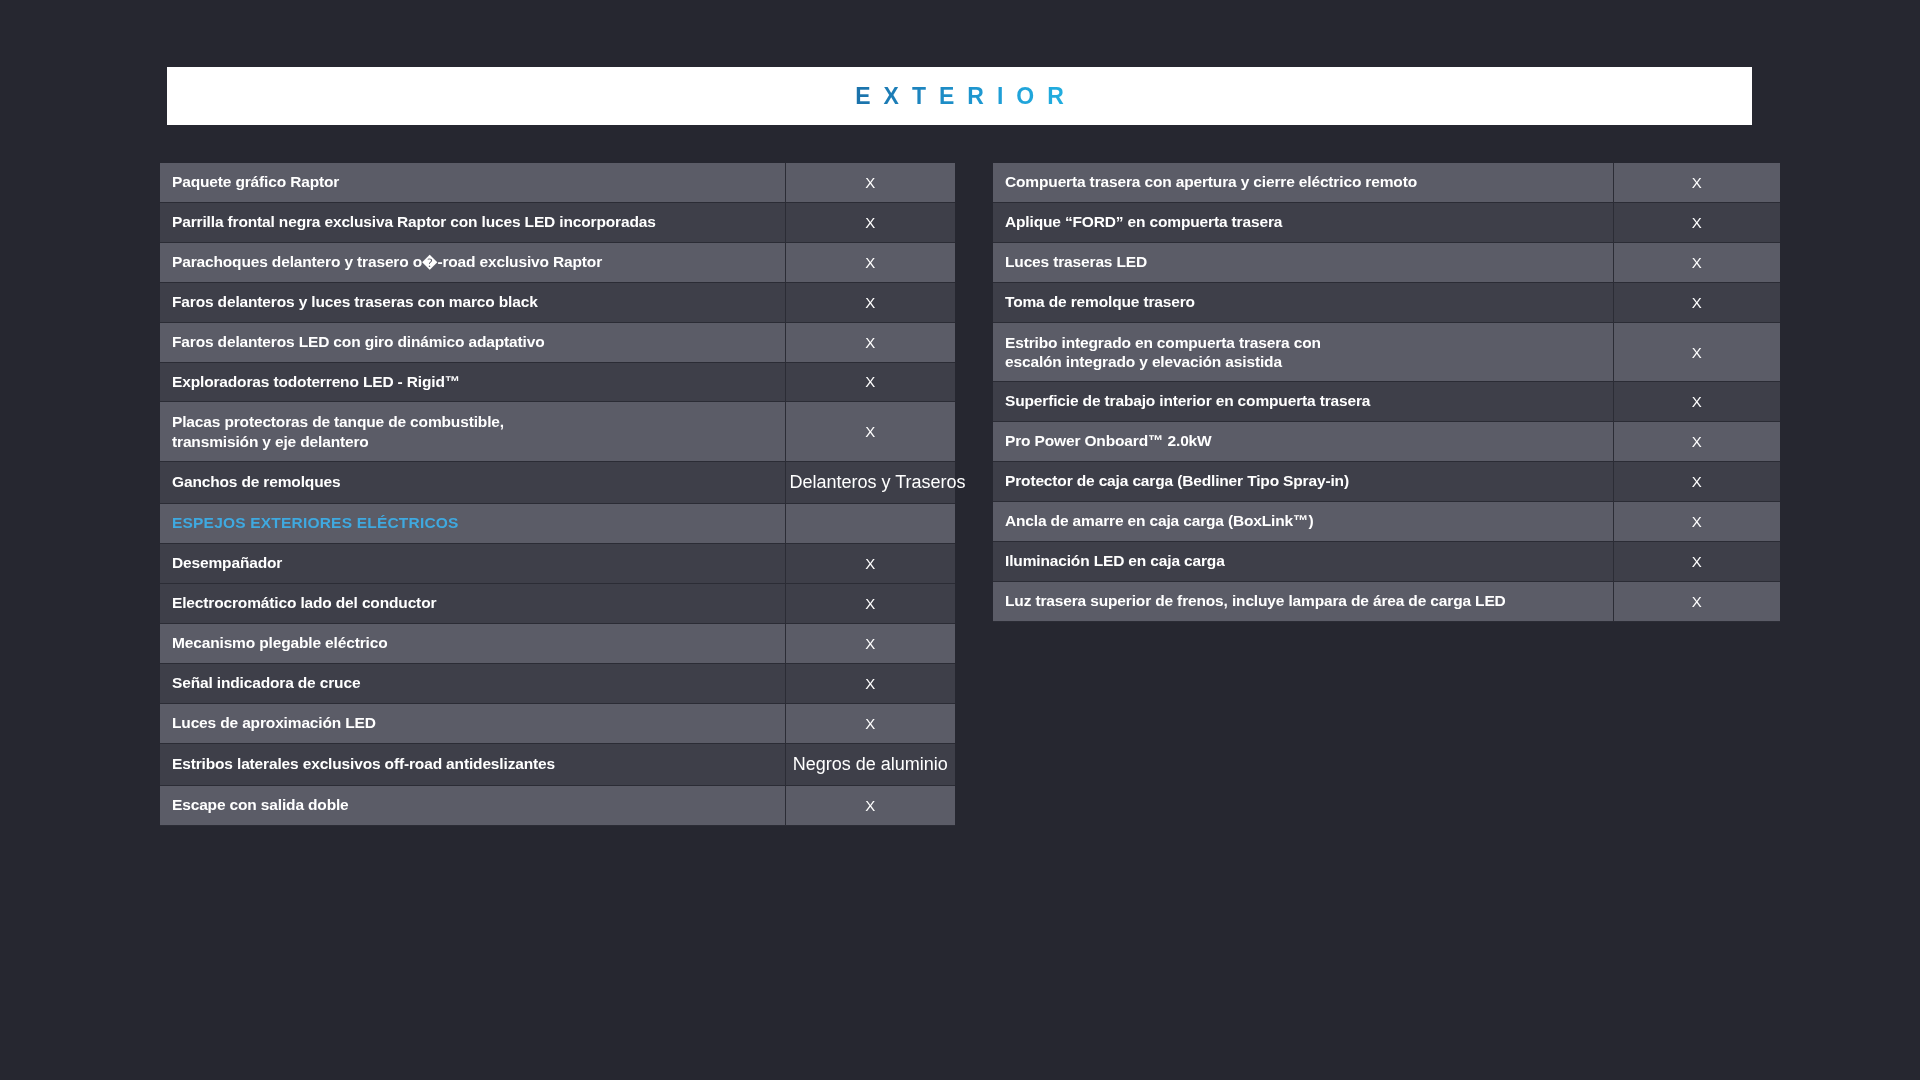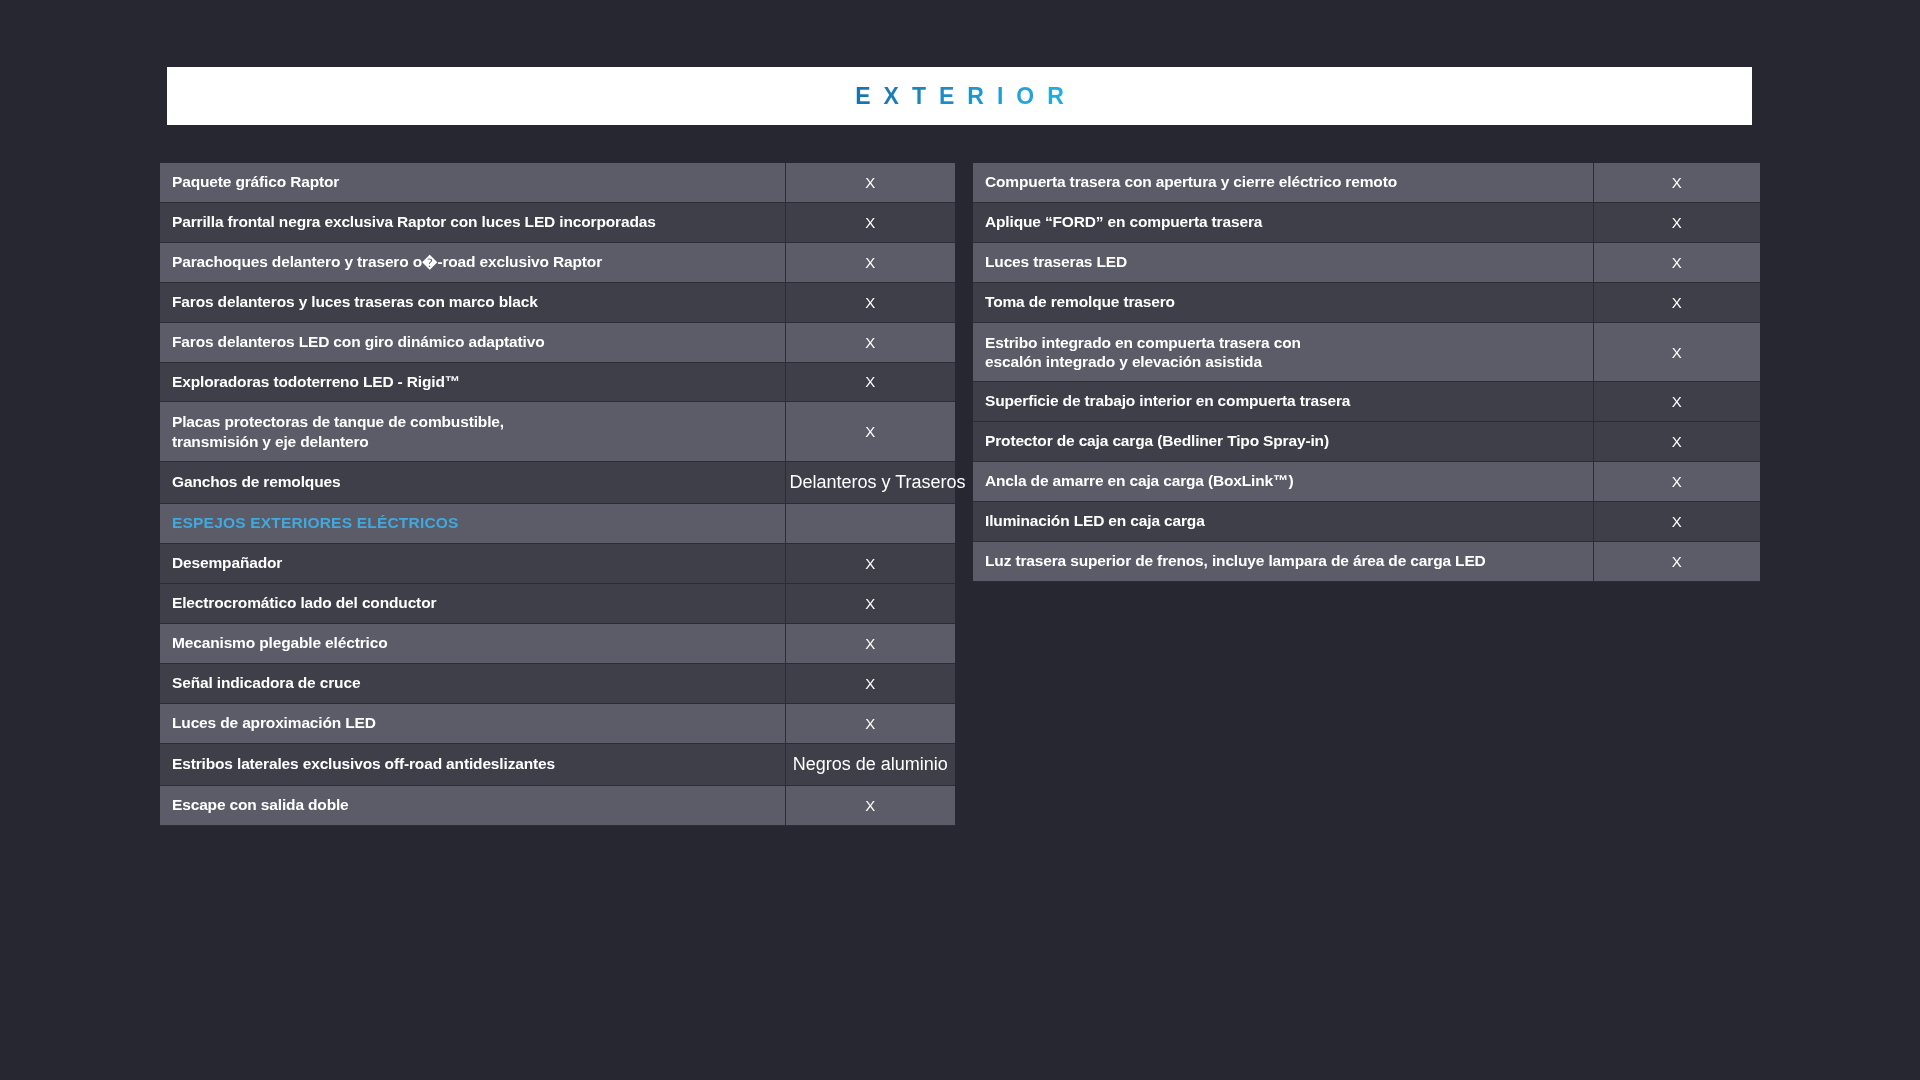--- a/index.html
+++ b/index.html
@@ -53,21 +53,21 @@
     left: 160px;
     top: 163px;
     width: 1600px;
     display: flex;
     gap: 18px;
     align-items: flex-start;
   }
 
   .table-col { display: flex; flex-direction: column; }
   .table-col.left  { width: 795px; }
-  .table-col.right { width: 787px; }
+  .table-col.right { width: 787px; margin-left: 20px; }
 
   .spec-table {
     width: 100%;
     border-collapse: collapse;
     table-layout: fixed;
   }
 
   .spec-table td {
     vertical-align: middle;
     border-bottom: 1px solid #2b2c35;
@@ -217,20 +217,24 @@
               <td class="value-cell mark">X</td>
             </tr>
             <tr class="row-a">
               <td class="label-cell two-line">Estribo integrado en compuerta trasera con<br>escalón integrado y elevación asistida</td>
               <td class="value-cell mark">X</td>
             </tr>
             <tr class="row-b">
               <td class="label-cell">Superficie de trabajo interior en compuerta trasera</td>
               <td class="value-cell mark">X</td>
             </tr>
+            <tr class="row-a">
+              <td class="label-cell">Pro Power Onboard™ 2.0kW</td>
+              <td class="value-cell mark">X</td>
+            </tr>
             <tr class="row-b">
               <td class="label-cell">Protector de caja carga (Bedliner Tipo Spray-in)</td>
               <td class="value-cell mark">X</td>
             </tr>
             <tr class="row-a">
               <td class="label-cell">Ancla de amarre en caja carga (BoxLink™)</td>
               <td class="value-cell mark">X</td>
             </tr>
             <tr class="row-b">
               <td class="label-cell">Iluminación LED en caja carga</td>

